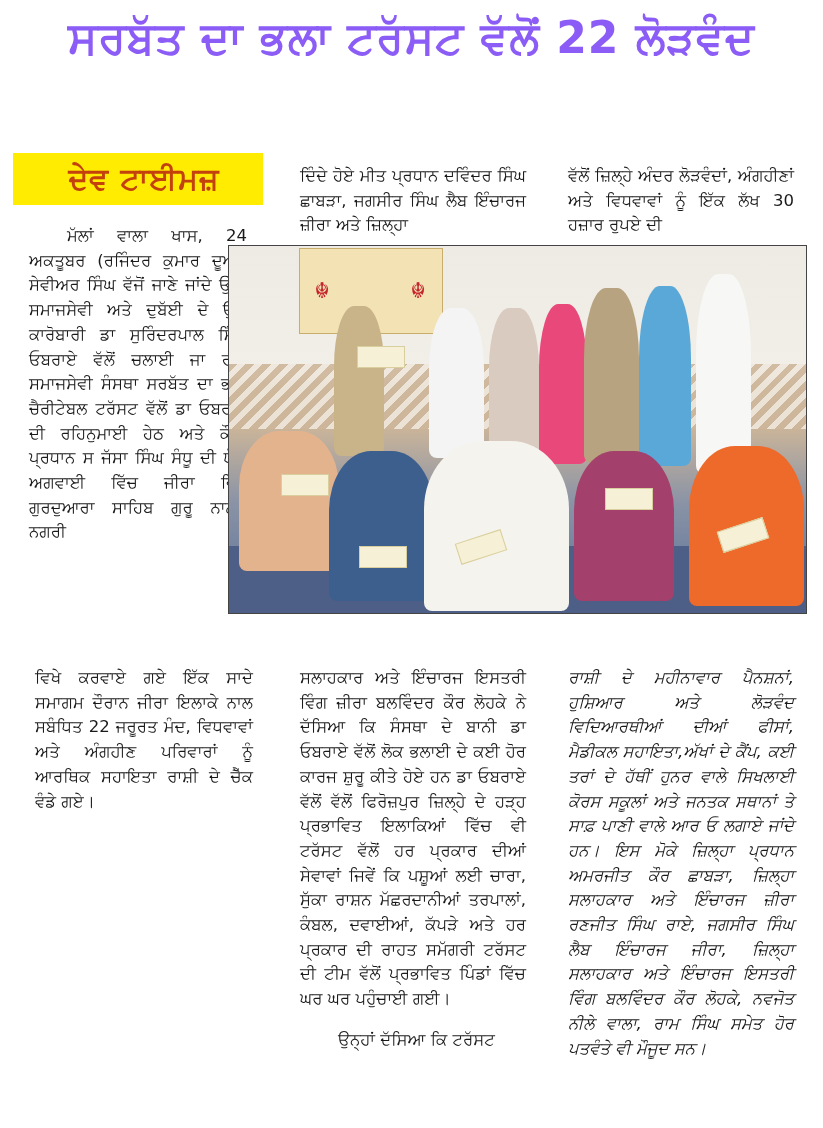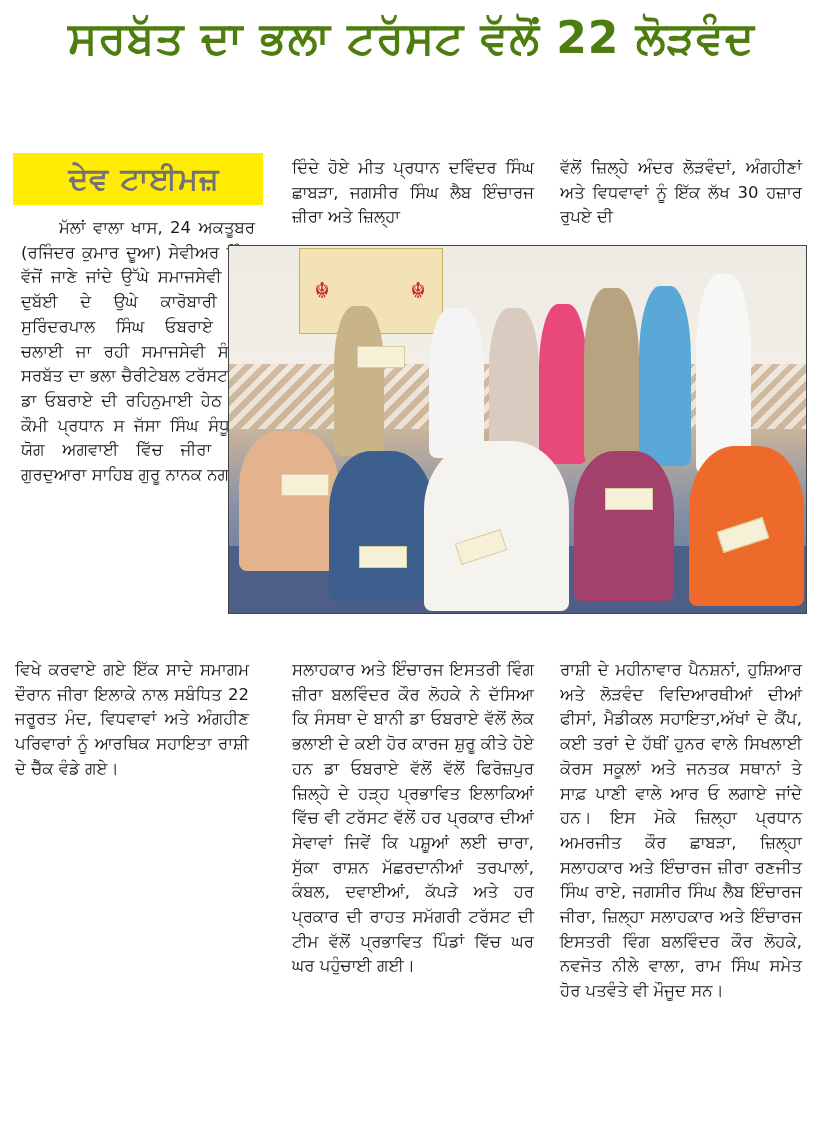--- a/index.html
+++ b/index.html
@@ -1,33 +1,33 @@
 <!DOCTYPE html>
 <html><head>
 <meta charset="utf-8">
 <style>
   html, body { margin: 0; padding: 0; background: #ffffff; }
   body { width: 823px; height: 1128px; position: relative; overflow: hidden;
          font-family: "DejaVu Sans", sans-serif; color: #1a1a1a; }
   .headline { position: absolute; left: 0; top: 8px; width: 823px; text-align: center;
-              font-family: "DejaVu Sans", sans-serif; font-weight: bold; color: #4d7c0f;
+              font-family: "DejaVu Sans", sans-serif; font-weight: bold; color: #8b5cf6;
               font-size: 44px; line-height: 60px; letter-spacing: 1px; }
   .headline div { white-space: nowrap; }
   .brand { position: absolute; left: 13px; top: 153px; width: 250px; height: 52px;
            background: #ffec00; display: flex; align-items: center; justify-content: center; }
-  .brand span { color: #737373; font-weight: bold; font-size: 30px; letter-spacing: 1px; margin-left: 12px; }
+  .brand span { color: #c2410c; font-weight: bold; font-size: 30px; letter-spacing: 1px; margin-left: 12px; }
   .col { position: absolute; font-size: 16.5px; line-height: 24.7px; text-align: justify; }
-  .col p { margin: 8px; }
+  .col p { margin: 16px; }
   .col .indent { text-indent: 38px; }
   .c1a { left: 13px; top: 208px; width: 250px; }
-  .c1b { left: 7px; top: 650px; width: 250px; }
+  .c1b { left: 19px; top: 650px; width: 250px; }
   .top2 { left: 284px; top: 148px; width: 258px; }
   .top3 { left: 552px; top: 148px; width: 258px; }
   .c2 { left: 284px; top: 650px; width: 258px; }
-  .c3 { left: 552px; top: 650px; width: 258px; }
+  .c3 { left: 552px; top: 650px; width: 258px; font-style: italic; }
   .photo { position: absolute; left: 228px; top: 245px; width: 577px; height: 367px;
            border: 1px solid #444; overflow: hidden;
            background: linear-gradient(#eeeae4 0%, #f2efe9 35%, #d8c6b0 38%, #c9b49a 50%, #8a93a6 70%, #5b6f96 100%); }
   .photo .wall-stripes { position: absolute; left: 0; top: 118px; width: 577px; height: 65px;
            background: repeating-linear-gradient(135deg, #cdb69a 0 6px, #efe7dc 6px 12px); opacity: .9; }
   .photo .banner { position: absolute; left: 70px; top: 2px; width: 142px; height: 84px;
            background: #f3e3b4; border: 1px solid #c9ad6a; }
   .photo .khanda { position: absolute; top: 28px; width: 24px; height: 28px; color: #c4262e; font-size: 22px;
            text-align: center; line-height: 28px; }
   .photo .figure { position: absolute; border-radius: 40% 40% 8px 8px; }
@@ -86,17 +86,18 @@
   <div class="cheque" style="left:490px;top:278px;transform:rotate(-18deg)"></div>
   <div class="cheque" style="left:128px;top:100px"></div>
 </div>
 
 <div class="col c1b">
   <p>ਵਿਖੇ ਕਰਵਾਏ ਗਏ ਇੱਕ ਸਾਦੇ ਸਮਾਗਮ ਦੌਰਾਨ ਜੀਰਾ ਇਲਾਕੇ ਨਾਲ ਸਬੰਧਿਤ 22 ਜਰੂਰਤ ਮੰਦ, ਵਿਧਵਾਵਾਂ ਅਤੇ ਅੰਗਹੀਣ ਪਰਿਵਾਰਾਂ ਨੂੰ ਆਰਥਿਕ ਸਹਾਇਤਾ ਰਾਸ਼ੀ ਦੇ ਚੈੱਕ ਵੰਡੇ ਗਏ।</p>
 </div>
 
 <div class="col c2">
   <p>ਸਲਾਹਕਾਰ ਅਤੇ ਇੰਚਾਰਜ ਇਸਤਰੀ ਵਿੰਗ ਜ਼ੀਰਾ ਬਲਵਿੰਦਰ ਕੌਰ ਲੋਹਕੇ ਨੇ ਦੱਸਿਆ ਕਿ ਸੰਸਥਾ ਦੇ ਬਾਨੀ ਡਾ ਓਬਰਾਏ ਵੱਲੋਂ ਲੋਕ ਭਲਾਈ ਦੇ ਕਈ ਹੋਰ ਕਾਰਜ ਸ਼ੁਰੂ ਕੀਤੇ ਹੋਏ ਹਨ ਡਾ ਓਬਰਾਏ ਵੱਲੋਂ ਵੱਲੋਂ ਫਿਰੋਜ਼ਪੁਰ ਜ਼ਿਲ੍ਹੇ ਦੇ ਹੜ੍ਹ ਪ੍ਰਭਾਵਿਤ ਇਲਾਕਿਆਂ ਵਿੱਚ ਵੀ ਟਰੱਸਟ ਵੱਲੋਂ ਹਰ ਪ੍ਰਕਾਰ ਦੀਆਂ ਸੇਵਾਵਾਂ ਜਿਵੇਂ ਕਿ ਪਸ਼ੂਆਂ ਲਈ ਚਾਰਾ, ਸੁੱਕਾ ਰਾਸ਼ਨ ਮੱਛਰਦਾਨੀਆਂ ਤਰਪਾਲਾਂ, ਕੰਬਲ, ਦਵਾਈਆਂ, ਕੱਪੜੇ ਅਤੇ ਹਰ ਪ੍ਰਕਾਰ ਦੀ ਰਾਹਤ ਸਮੱਗਰੀ ਟਰੱਸਟ ਦੀ ਟੀਮ ਵੱਲੋਂ ਪ੍ਰਭਾਵਿਤ ਪਿੰਡਾਂ ਵਿੱਚ ਘਰ ਘਰ ਪਹੁੰਚਾਈ ਗਈ।</p>
+  <p class="indent">ਉਨ੍ਹਾਂ ਦੱਸਿਆ ਕਿ ਟਰੱਸਟ</p>
 </div>
 
 <div class="col c3">
   <p>ਰਾਸ਼ੀ ਦੇ ਮਹੀਨਾਵਾਰ ਪੈਨਸ਼ਨਾਂ, ਹੁਸ਼ਿਆਰ ਅਤੇ ਲੋੜਵੰਦ ਵਿਦਿਆਰਥੀਆਂ ਦੀਆਂ ਫੀਸਾਂ, ਮੈਡੀਕਲ ਸਹਾਇਤਾ,ਅੱਖਾਂ ਦੇ ਕੈਂਪ, ਕਈ ਤਰਾਂ ਦੇ ਹੱਥੀਂ ਹੁਨਰ ਵਾਲੇ ਸਿਖਲਾਈ ਕੋਰਸ ਸਕੂਲਾਂ ਅਤੇ ਜਨਤਕ ਸਥਾਨਾਂ ਤੇ ਸਾਫ਼ ਪਾਣੀ ਵਾਲੇ ਆਰ ਓ ਲਗਾਏ ਜਾਂਦੇ ਹਨ। ਇਸ ਮੋਕੇ ਜ਼ਿਲ੍ਹਾ ਪ੍ਰਧਾਨ ਅਮਰਜੀਤ ਕੌਰ ਛਾਬੜਾ, ਜ਼ਿਲ੍ਹਾ ਸਲਾਹਕਾਰ ਅਤੇ ਇੰਚਾਰਜ ਜ਼ੀਰਾ ਰਣਜੀਤ ਸਿੰਘ ਰਾਏ, ਜਗਸੀਰ ਸਿੰਘ ਲੈਬ ਇੰਚਾਰਜ ਜੀਰਾ, ਜ਼ਿਲ੍ਹਾ ਸਲਾਹਕਾਰ ਅਤੇ ਇੰਚਾਰਜ ਇਸਤਰੀ ਵਿੰਗ ਬਲਵਿੰਦਰ ਕੌਰ ਲੋਹਕੇ, ਨਵਜੋਤ ਨੀਲੇ ਵਾਲਾ, ਰਾਮ ਸਿੰਘ ਸਮੇਤ ਹੋਰ ਪਤਵੰਤੇ ਵੀ ਮੌਜੂਦ ਸਨ।</p>
 </div>
 
 </body></html>

